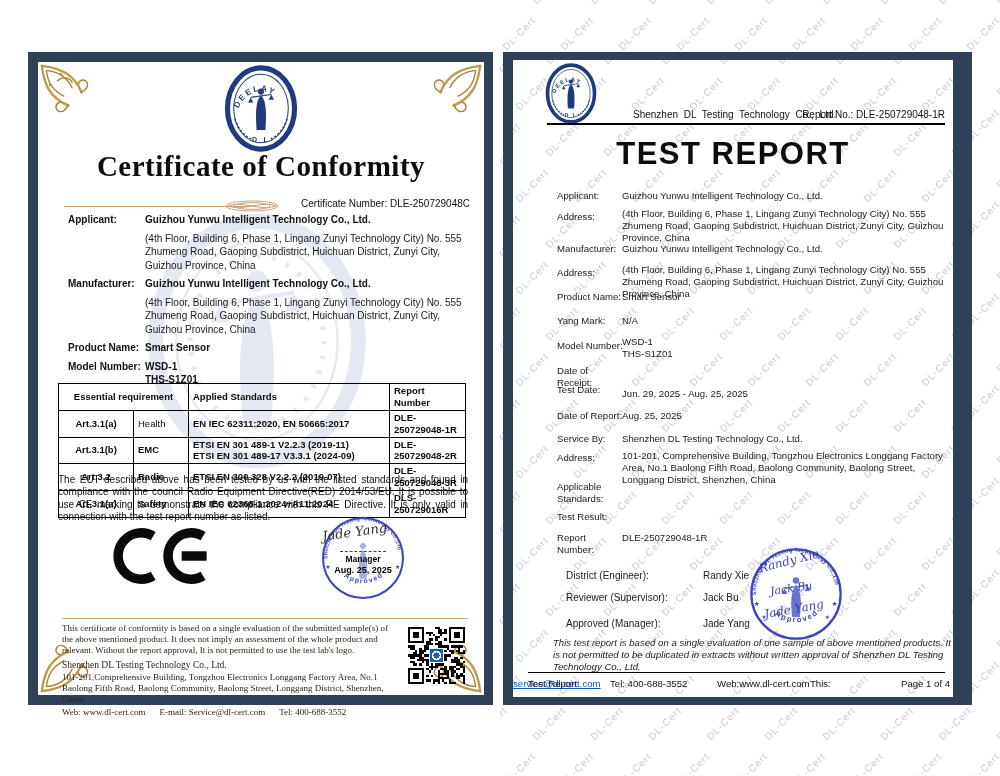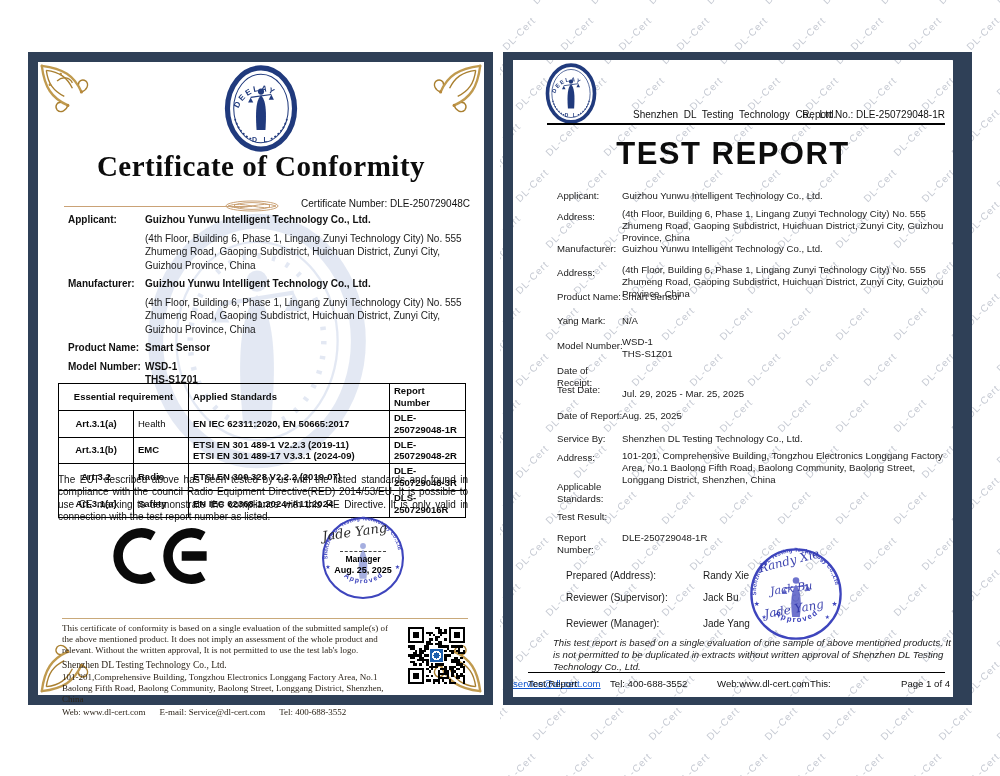--- a/index.html
+++ b/index.html
@@ -473,21 +473,21 @@
         <span class="sigL">Jade Yang</span>
         <div class="dashL"></div>
         <span class="roleL">Manager</span>
         <span class="dateL">Aug. 25, 2025</span>
       </div>
 
       <div class="hrL"></div>
 
       <div class="footL">
         <div class="txt">
-          <div class="ft-disc">This certificate of conformity is based on a single evaluation of the submitted sample(s) of the above mentioned product. It does not imply an assessment of the whole product and relevant. Without the written approval, It is not permitted to use the test lab's logo.</div>
+          <div class="ft-disc">This certificate of conformity is based on a single evaluation of the submitted sample(s) of the above mentioned product. It does not imply an assessment of the whole product and relevant. Without the report approval, It is not permitted to use the test lab's logo.</div>
           <div class="ft-co">Shenzhen DL Testing Technology Co., Ltd.</div>
           <div class="ft-ad">101-201,Comprehensive Building, Tongzhou Electronics Longgang Factory Area, No.1 Baolong Fifth Road, Baolong Community, Baolong Street, Longgang District, Shenzhen, China</div>
           <div class="ft-ct">
             <span>Web: www.dl-cert.com</span><span>E-mail: Service@dl-cert.com</span><span>Tel: 400-688-3552</span>
           </div>
         </div>
         <div class="qr">
           <svg id="qrsvg" width="57" height="57" viewBox="0 0 25 25" shape-rendering="crispEdges">
               <rect x="12" y="0" width="1" height="1" fill="#000"></rect>
               <rect x="13" y="0" width="1" height="1" fill="#000"></rect>
@@ -859,37 +859,37 @@
       <span class="rvalue" style="top:204px">(4th Floor, Building 6, Phase 1, Lingang Zunyi Technology City) No. 555 Zhumeng Road, Gaoping Subdistrict, Huichuan District, Zunyi City, Guizhou Province, China</span>
       <span class="rlabel" style="top:231px">Product Name:</span>
       <span class="rvalue" style="top:231px">Smart Sensor</span>
       <span class="rlabel" style="top:255px">Yang Mark:</span>
       <span class="rvalue" style="top:255px">N/A</span>
       <span class="rlabel" style="top:280px">Model Number:</span>
       <span class="rvalue pre" style="top:276px">WSD-1
 THS-S1Z01</span>
       <span class="rlabel" style="top:305px">Date of Receipt:</span>
       <span class="rlabel" style="top:324px">Test Date:</span>
-      <span class="rvalue" style="top:328px">Jul. 29, 2025 - Mar. 25, 2025</span>
+      <span class="rvalue" style="top:328px">Jun. 29, 2025 - Aug. 25, 2025</span>
       <span class="rlabel" style="top:350px">Date of Report:</span>
       <span class="rvalue" style="top:350px">Aug. 25, 2025</span>
       <span class="rlabel" style="top:373px">Service By:</span>
       <span class="rvalue" style="top:373px">Shenzhen DL Testing Technology Co., Ltd.</span>
       <span class="rlabel" style="top:392px">Address:</span>
       <span class="rvalue" style="top:390px">101-201, Comprehensive Building, Tongzhou Electronics Longgang Factory Area, No.1 Baolong Fifth Road, Baolong Community, Baolong Street, Longgang District, Shenzhen, China</span>
       <span class="rlabel" style="top:421px;width:52px">Applicable Standards:</span>
       <span class="rlabel" style="top:451px">Test Result:</span>
       <span class="rlabel" style="top:472px">Report Number:</span>
       <span class="rvalue" style="top:472px">DLE-250729048-1R</span>
 
-      <span class="slabel" style="top:510px">Prepared (Address):</span>
+      <span class="slabel" style="top:510px">District (Engineer):</span>
       <span class="svalue" style="top:510px">Randy Xie</span>
       <span class="slabel" style="top:532px">Reviewer (Supervisor):</span>
       <span class="svalue" style="top:532px">Jack Bu</span>
-      <span class="slabel" style="top:558px">Reviewer (Manager):</span>
+      <span class="slabel" style="top:558px">Approved (Manager):</span>
       <span class="svalue" style="top:558px">Jade Yang</span>
 
       <div class="stamp" id="stampR">
         <svg viewBox="0 0 100 100">
           <circle cx="50" cy="50" r="46.5" fill="none" stroke="#3e45bd" stroke-width="2.4"></circle>
           <g fill="#3e45bd" opacity=".75">
             <circle cx="50" cy="36" r="3.4"></circle>
             <path d="M50,40 C45,46 44,58 46,74 L54,74 C56,58 55,46 50,40 Z"></path>
             <path d="M38,44 L62,41" stroke="#3e45bd" stroke-width="1.4" fill="none"></path>
             <path d="M38,44 l-3,6 h6 z M62,41 l-3,6 h6 z"></path>

